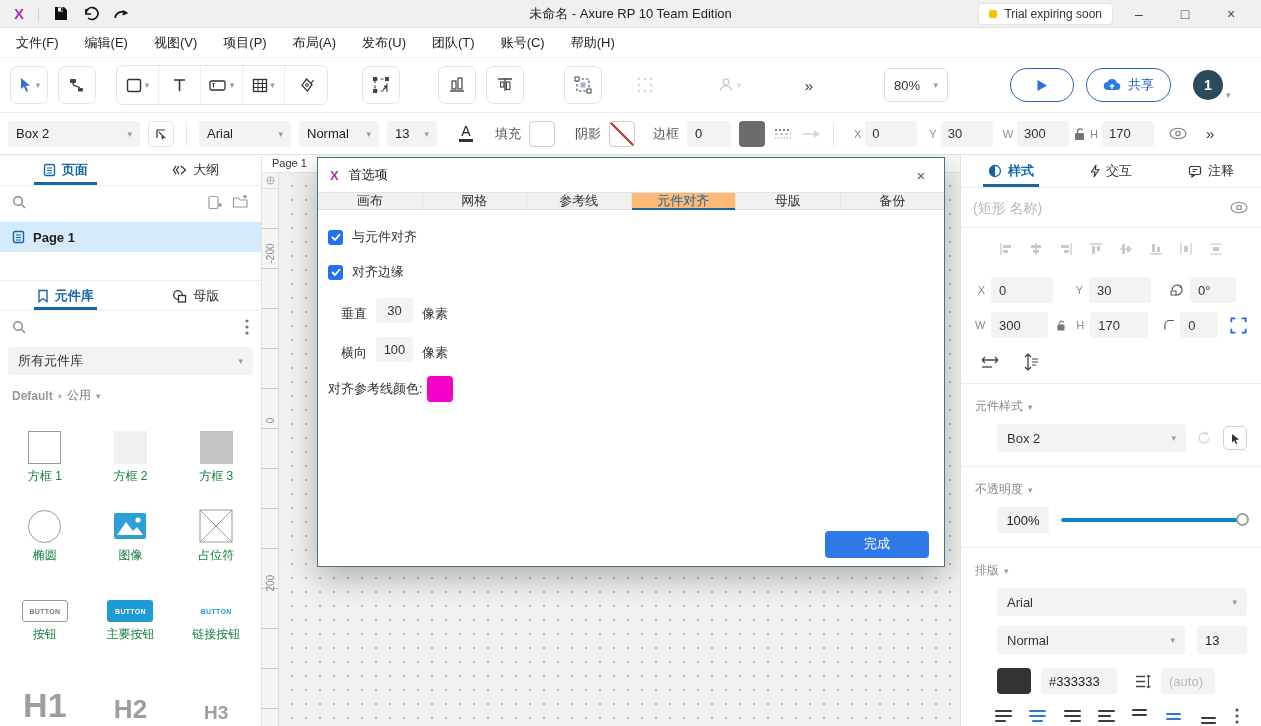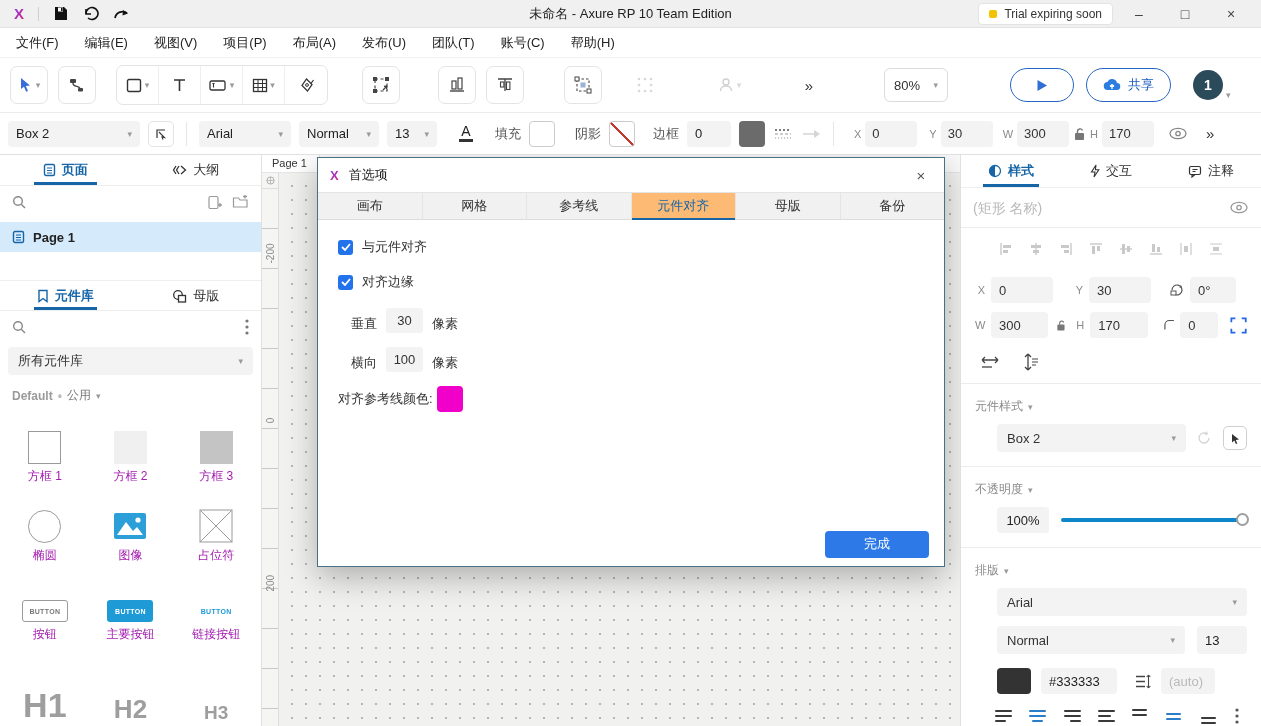--- a/index.html
+++ b/index.html
@@ -55,47 +55,47 @@
   .panel-tab.active { color:#1565a7; font-weight:bold; }
   .panel-tab.active::after { content:""; position:absolute; bottom:0; left:26%; width:48%; height:3px; background:#1565a7; }
   .search-row { height:32px; display:flex; align-items:center; padding:0 12px; gap:10px; flex:none; }
   .search-row .spacer { flex:1; }
   .page-item { height:30px; margin-top:4px; background:#d5eafa; display:flex; align-items:center; gap:8px; padding:0 12px; font-weight:bold; font-size:13px; color:#222; flex:none; }
   .pages-body { flex:1; }
   .lib-select { margin:4px 8px; background:#f3f3f3; border-radius:4px; height:28px; display:flex; align-items:center; justify-content:space-between; padding:0 10px; font-size:13px; flex:none; }
   .lib-group { padding:8px 12px 2px; color:#9a9a9a; font-weight:bold; font-size:12px; display:flex; align-items:center; gap:5px; flex:none; }
   .widget-grid { display:grid; grid-template-columns:1fr 1fr 1fr; padding:4px 2px; row-gap:4px; }
   .widget-cell { display:flex; flex-direction:column; align-items:center; justify-content:flex-end; height:75px; cursor:default; }
-  .widget-label { font-size:12px; color:#a21caf; margin-top:4px; }
+  .widget-label { font-size:12px; color:#15803d; margin-top:4px; }
   .w-box { width:33px; height:33px; }
   .w-btn { width:46px; height:22px; border-radius:3px; font-size:7px; font-weight:bold; display:flex; align-items:center; justify-content:center; letter-spacing:.3px; }
   .w-h { font-weight:bold; color:#9e9e9e; line-height:1; }
 
   
   .canvas-area { flex:1; position:relative; background:#f1f1ef; overflow:hidden; }
   .page-tab-strip { height:18px; background:#fafafa; border-bottom:1px solid #e4e4e4; display:flex; }
   .page-tab { background:#fff; border-right:1px solid #e4e4e4; font-size:11px; color:#333; padding:2px 12px 0 10px; }
   .ruler-corner { position:absolute; left:0; top:18px; width:17px; height:16px; background:#f5f5f4; border-right:1px solid #ddd; border-bottom:1px solid #ddd; display:flex; align-items:center; justify-content:center; z-index:1;}
   .v-ruler { position:absolute; left:0; top:34px; bottom:0; width:17px; background:#f5f5f4; border-right:1px solid #ddd;
              background-image:repeating-linear-gradient(to bottom, transparent 0 39px, #c9c9c9 39px 40px); }
   .ruler-num { position:absolute; left:1px; transform:rotate(-90deg); transform-origin:center; font-size:10px; color:#8a8a8a; width:14px; text-align:center; }
   .dots { position:absolute; left:17px; top:18px; right:0; bottom:0;
           background-image:radial-gradient(#b5b5b5 1px, transparent 1.2px); background-size:14px 14px; background-position:6px 6px; }
 
   
   .dialog { position:absolute; left:55px; top:2px; width:628px; height:410px; background:#fff; border:1px solid #4a7086; box-shadow:0 10px 30px rgba(0,0,0,.28); display:flex; flex-direction:column; z-index:5; }
   .dlg-titlebar { height:34px; display:flex; align-items:center; padding:0 12px; gap:10px; flex:none; }
   .dlg-title { font-size:13px; color:#222; }
   .dlg-close { margin-left:auto; color:#555; font-size:15px; width:22px; text-align:center; }
-  .dlg-tabs { height:28px; display:flex; background:#f1f1f1; border-top:1px solid #e4e4e4; border-bottom:1px solid #dcdcdc; flex:none; }
+  .dlg-tabs { height:18px; display:flex; background:#f1f1f1; border-top:1px solid #e4e4e4; border-bottom:1px solid #dcdcdc; flex:none; }
   .dlg-tab { flex:1; display:flex; align-items:center; justify-content:center; font-size:13px; color:#333; border-right:1px solid #e4e4e4; position:relative; }
   .dlg-tab:last-child { border-right:none; }
   .dlg-tab.active { background:#fdba74; color:#1565a7; }
   .dlg-tab.active::after { content:""; position:absolute; bottom:-1px; left:0; right:0; height:2px; background:#1565a7; }
-  .dlg-body { flex:1; padding:18px 20px; }
+  .dlg-body { flex:1; padding:18px 10px; }
   .cb-row { display:flex; align-items:center; gap:9px; margin-bottom:17px; }
   .checkbox { width:15px; height:15px; border-radius:3px; background:#2273eb; display:flex; align-items:center; justify-content:center; }
   .num-row { display:flex; align-items:flex-end; gap:9px; margin:0 0 14px 13px; }
   .num-field { background:#f3f3f3; border-radius:3px; height:25px; min-width:37px; display:flex; align-items:center; justify-content:center; padding:0 7px; }
   .color-row { display:flex; align-items:center; gap:4px; margin-top:2px; }
   .color-swatch { width:26px; height:26px; border-radius:4px; }
   .dlg-footer { height:44px; display:flex; align-items:center; justify-content:flex-end; padding:0 15px; flex:none; }
   .done-btn { width:104px; height:27px; background:#2e79e8; color:#fff; border:none; border-radius:4px; font-size:13px; }
 
   

